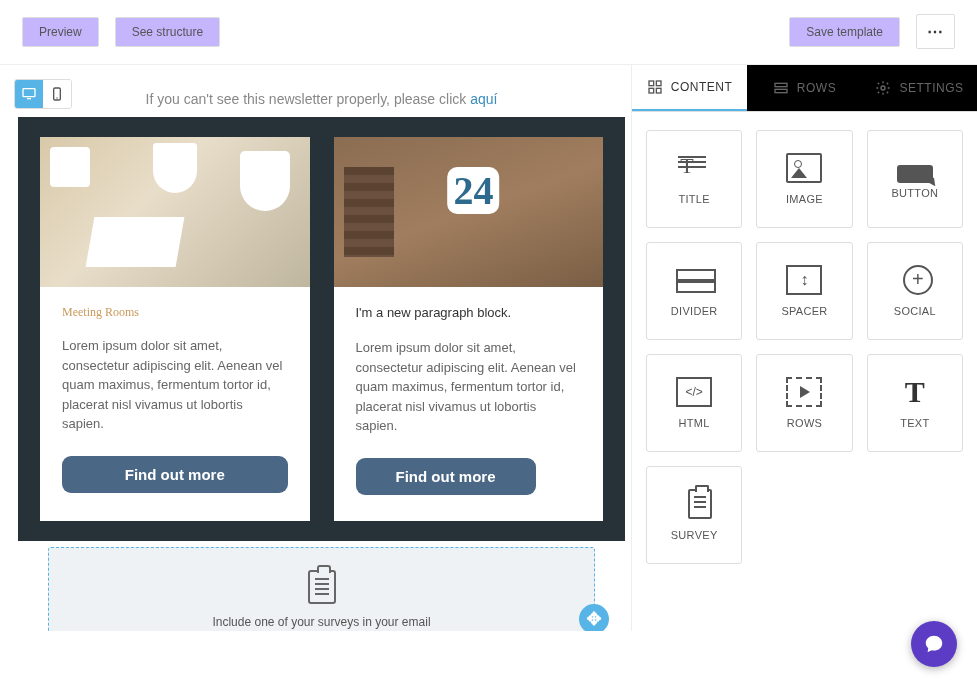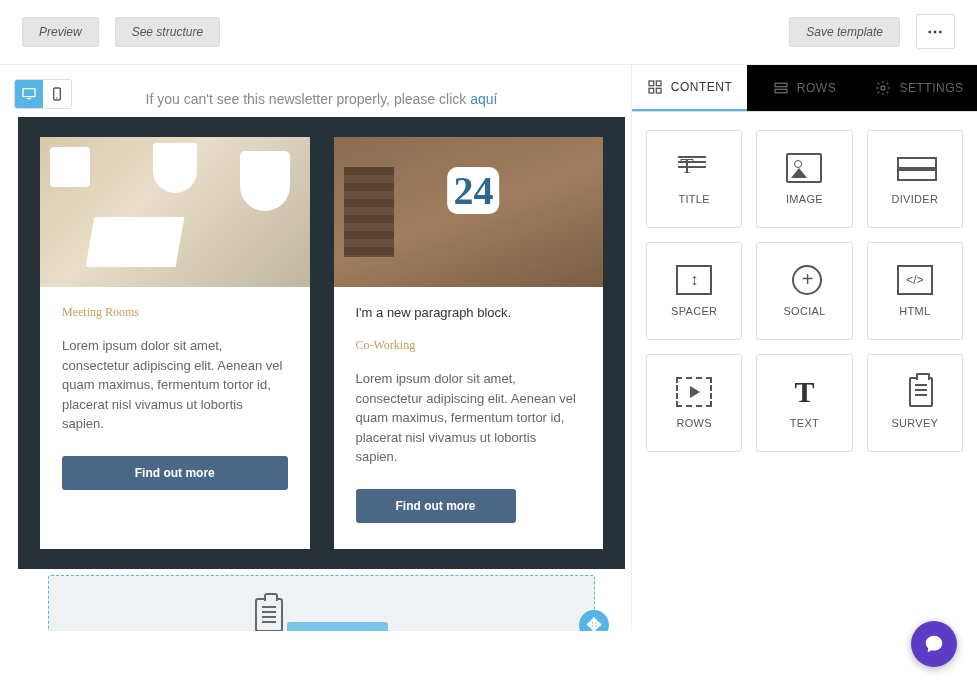--- a/index.html
+++ b/index.html
@@ -2,21 +2,21 @@
 <html><head>
 <meta charset="utf-8">
 <style>
 * { box-sizing: border-box; margin: 0; padding: 0; }
 body { font-family: Arial, Helvetica, sans-serif; font-size: 13px; color: #555; background: #fff; width: 977px; height: 687px; overflow: hidden; }
 
 
 .top-bar { display: flex; justify-content: space-between; align-items: center; padding: 14px 22px; border-bottom: 1px solid transparent; }
 .top-left { display: flex; gap: 16px; }
 .top-right { display: flex; gap: 16px; align-items: center; }
-.btn-outline { border: 1px solid #ddd; background: #e5e5e5; color: #555; padding: 7px 16px; font-size: 12px; cursor: pointer; border-radius: 2px; font-style: italic; }
+.btn-outline { border: 1px solid #ddd; background: #c4b5fd; color: #555; padding: 7px 16px; font-size: 12px; cursor: pointer; border-radius: 2px; }
 .more-btn { border: 1px solid #ddd; background: #fff; padding: 7px 10px; cursor: pointer; border-radius: 2px; font-size: 16px; letter-spacing: 1px; font-weight: bold; color: #333; }
 
 
 .main { display: flex; height: 567px; border-top: 1px solid #eee; }
 .editor-pane { width: 632px; border-right: 1px solid #eee; position: relative; overflow-y: auto; padding-bottom: 20px; }
 .side-pane { flex: 1; background: #fff; }
 
 
 .device-toggle { position: absolute; top: 14px; left: 14px; display: flex; border: 1px solid #ddd; border-radius: 3px; overflow: hidden; z-index: 10; }
 .device-btn { width: 28px; height: 28px; display: flex; align-items: center; justify-content: center; background: #fff; cursor: pointer; }
@@ -40,21 +40,21 @@
 .chair2 { position:absolute; top:6px; left:50%; width:44px; height:50px; background:#fff; border-radius:4px 4px 26px 26px; transform: translateX(-50%); }
 
 .img-flat { background: linear-gradient(160deg, #8b6d52 0%, #a07d5e 50%, #7a5f45 100%); position: relative; }
 .img-flat::before { content:"24"; position:absolute; top:30px; left:50%; transform:translateX(-40%); font-size:40px; font-weight:bold; color:#2d6a8e; background:#fff; padding:0 6px; border-radius:10px; font-family: Georgia, serif; }
 .img-flat::after { content:""; position:absolute; top:30px; left:10px; width:50px; height:90px; background: repeating-linear-gradient(#5b4332,#5b4332 8px,#6b5040 8px,#6b5040 16px); }
 
 .card-body { padding: 18px 22px 26px; }
 .card-body h2 { font-family: Georgia, serif; font-weight: normal; color: #c99a5b; font-size: 12px; margin-bottom: 16px; }
 .card-body .intro { font-size: 13px; color: #333; margin-bottom: 18px; }
 .card-body p.lorem { font-size: 13px; color: #666; line-height: 1.5; margin-bottom: 22px; }
-.card-btn { display: inline-block; background: #4a6785; color: #fff; border: none; padding: 10px 26px; font-size: 12px; font-weight: bold; cursor: pointer; border-radius: 3px; width: 100%; text-align: center; }
+.card-btn { display: inline-block; background: #4a6785; color: #fff; border: none; padding: 10px 26px; font-size: 15px; font-weight: bold; cursor: pointer; border-radius: 9px; width: 100%; text-align: center; }
 .card-btn.narrow { width: auto; padding: 10px 40px; }
 
 
 .dropzone-wrap { margin: 6px 30px 0 30px; position: relative; }
 .dropzone { border: 1px dashed #57b4e6; border-radius: 3px; background: #eef2f4; padding: 22px 20px 24px; text-align: center; position: relative; }
 .dropzone-icon { display:inline-block; width:28px; height:34px; border:2px solid #666; border-radius:3px 3px 3px 3px; position:relative; margin-bottom:8px;}
 .dropzone-icon::before { content:""; position:absolute; top:-7px; left:7px; width:10px; height:6px; border:2px solid #666; border-bottom:none; background:#eef2f4; border-radius:3px 3px 0 0;}
 .dropzone-icon::after { content:""; position:absolute; top:6px; left:5px; right:5px; height:2px; background:#666; box-shadow:0 5px 0 #666, 0 10px 0 #666, 0 15px 0 #666;}
 .dropzone p { font-size: 12px; color: #555; margin-bottom: 10px; }
 .add-survey-btn { background: #7ac3e8; color: #fff; border: none; padding: 7px 18px; font-size: 12px; font-weight: bold; cursor: pointer; border-radius: 3px; }
@@ -153,31 +153,31 @@
               <h2>Meeting Rooms</h2>
               <p class="lorem">Lorem ipsum dolor sit amet, consectetur adipiscing elit. Aenean vel quam maximus, fermentum tortor id, placerat nisl vivamus ut lobortis sapien.</p>
               <button class="card-btn">Find out more</button>
             </div>
           </div>
 
           <div class="card">
             <div class="card-img img-flat"></div>
             <div class="card-body">
               <p class="intro">I'm a new paragraph block.</p>
-              <h2>Co-Working</h2>
               <p class="lorem">Lorem ipsum dolor sit amet, consectetur adipiscing elit. Aenean vel quam maximus, fermentum tortor id, placerat nisl vivamus ut lobortis sapien.</p>
               <button class="card-btn narrow">Find out more</button>
             </div>
           </div>
         </div>
       </div>
 
       <div class="dropzone-wrap">
         <div class="dropzone">
           <span class="dropzone-icon"></span>
+          <p>Include one of your surveys in your email</p>
           <button class="add-survey-btn">Add survey</button>
           <div class="move-handle"></div>
         </div>
 
       </div>
     </div>
   </div>
 
   <div class="side-pane">
     <div class="tabs">
@@ -209,20 +209,24 @@
     <div class="content-grid">
       <div class="tile">
         <div class="tile-icon ico-title"></div>
         <div class="tile-label">TITLE</div>
       </div>
       <div class="tile">
         <div class="tile-icon ico-image"></div>
         <div class="tile-label">IMAGE</div>
       </div>
       <div class="tile">
+        <div class="tile-icon ico-button"></div>
+        <div class="tile-label">BUTTON</div>
+      </div>
+      <div class="tile">
         <div class="tile-icon ico-divider"></div>
         <div class="tile-label">DIVIDER</div>
       </div>
       <div class="tile">
         <div class="tile-icon ico-spacer"></div>
         <div class="tile-label">SPACER</div>
       </div>
       <div class="tile">
         <div class="tile-icon ico-social"></div>
         <div class="tile-label">SOCIAL</div>

